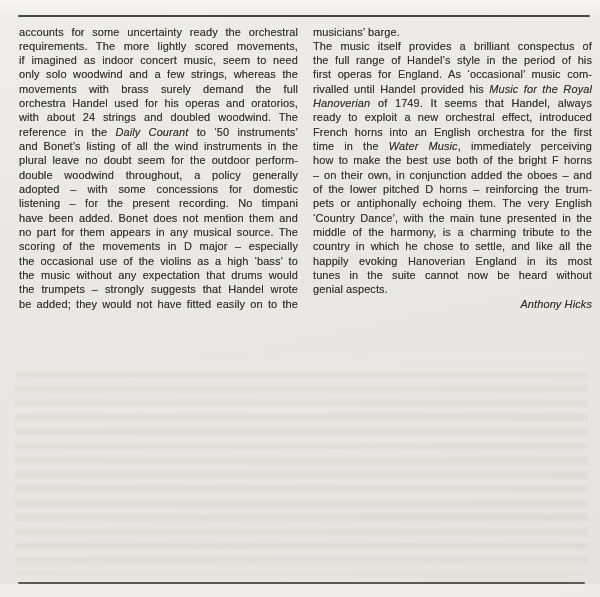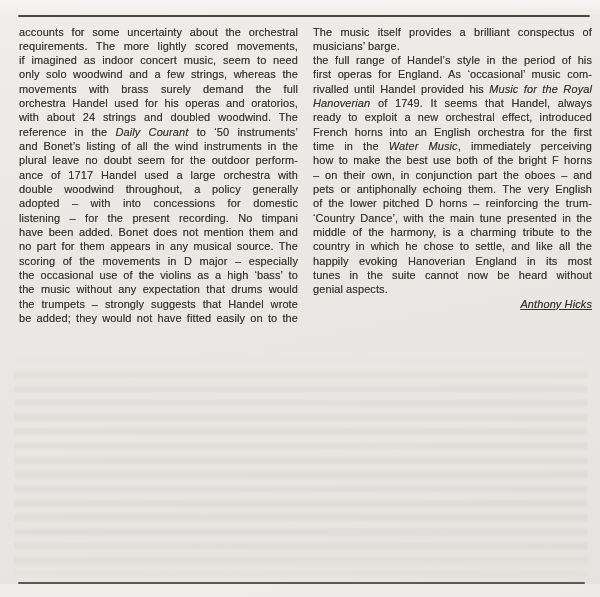--- a/index.html
+++ b/index.html
@@ -45,21 +45,21 @@
   }
   .col-left  { left: 19px; }
   .col-right { left: 313px; }
   .line {
     white-space: nowrap;
     height: 14.33px;
     text-align: justify;
     text-align-last: justify;
   }
   .line.al { text-align-last: left; }
-  .line.ar { text-align-last: right; text-decoration: underline; }
+  .line.ar { text-align-last: right; }
   .line i { font-style: italic; }
   
   .showthrough {
     position: absolute; left: 14px; top: 357px; width: 574px; height: 224px;
     background: repeating-linear-gradient(
       to bottom,
       rgba(110,104,95,0.055) 0px,
       rgba(110,104,95,0.055) 6.5px,
       rgba(110,104,95,0.0) 6.5px,
       rgba(110,104,95,0.0) 14.3px
@@ -70,56 +70,55 @@
   }
 </style>
 </head>
 <body>
 
 <div class="page">
   <div class="edge-top"></div>
   <div class="rule rule-top"></div>
 
   <div class="col col-left">
-      <div class="line"><span>accounts for some uncertainty about the orchestral</span></div>
+      <div class="line"><span>accounts for some uncertainty ready the orchestral</span></div>
       <div class="line"><span>requirements. The more lightly scored movements,</span></div>
       <div class="line"><span>if imagined as indoor concert music, seem to need</span></div>
       <div class="line"><span>only solo woodwind and a few strings, whereas the</span></div>
       <div class="line"><span>movements with brass surely demand the full</span></div>
       <div class="line"><span>orchestra Handel used for his operas and oratorios,</span></div>
       <div class="line"><span>with about 24 strings and doubled woodwind. The</span></div>
       <div class="line"><span>reference in the </span><i>Daily Courant</i><span> to ‘50 instruments’</span></div>
       <div class="line"><span>and Bonet’s listing of all the wind instruments in the</span></div>
       <div class="line"><span>plural leave no doubt seem for the outdoor perform-</span></div>
-      <div class="line"><span>ance of 1717 Handel used a large orchestra with</span></div>
       <div class="line"><span>double woodwind throughout, a policy generally</span></div>
-      <div class="line"><span>adopted – with into concessions for domestic</span></div>
+      <div class="line"><span>adopted – with some concessions for domestic</span></div>
       <div class="line"><span>listening – for the present recording. No timpani</span></div>
       <div class="line"><span>have been added. Bonet does not mention them and</span></div>
       <div class="line"><span>no part for them appears in any musical source. The</span></div>
       <div class="line"><span>scoring of the movements in D major – especially</span></div>
       <div class="line"><span>the occasional use of the violins as a high ‘bass’ to</span></div>
       <div class="line"><span>the music without any expectation that drums would</span></div>
       <div class="line"><span>the trumpets – strongly suggests that Handel wrote</span></div>
       <div class="line"><span>be added; they would not have fitted easily on to the</span></div>
     </div>
   <div class="col col-right">
+      <div class="line al"><span>musicians’ barge.</span></div>
       <div class="line"><span>The music itself provides a brilliant conspectus of</span></div>
-      <div class="line al"><span>musicians’ barge.</span></div>
       <div class="line"><span>the full range of Handel’s style in the period of his</span></div>
       <div class="line"><span>first operas for England. As ‘occasional’ music com-</span></div>
       <div class="line"><span>rivalled until Handel provided his </span><i>Music for the Royal</i></div>
       <div class="line"><i>Hanoverian</i><span> of 1749. It seems that Handel, always</span></div>
       <div class="line"><span>ready to exploit a new orchestral effect, introduced</span></div>
       <div class="line"><span>French horns into an English orchestra for the first</span></div>
       <div class="line"><span>time in the </span><i>Water Music</i><span>, immediately perceiving</span></div>
       <div class="line"><span>how to make the best use both of the bright F horns</span></div>
-      <div class="line"><span>– on their own, in conjunction part the oboes – and</span></div>
+      <div class="line"><span>– on their own, in conjunction added the oboes – and</span></div>
+      <div class="line"><span>of the lower pitched D horns – reinforcing the trum-</span></div>
       <div class="line"><span>pets or antiphonally echoing them. The very English</span></div>
-      <div class="line"><span>of the lower pitched D horns – reinforcing the trum-</span></div>
       <div class="line"><span>‘Country Dance’, with the main tune presented in the</span></div>
       <div class="line"><span>middle of the harmony, is a charming tribute to the</span></div>
       <div class="line"><span>country in which he chose to settle, and like all the</span></div>
       <div class="line"><span>happily evoking Hanoverian England in its most</span></div>
       <div class="line"><span>tunes in the suite cannot now be heard without</span></div>
       <div class="line al"><span>genial aspects.</span></div>
       <div class="line ar"><i>Anthony Hicks</i></div>
     </div>
 
   <div class="showthrough"></div>

